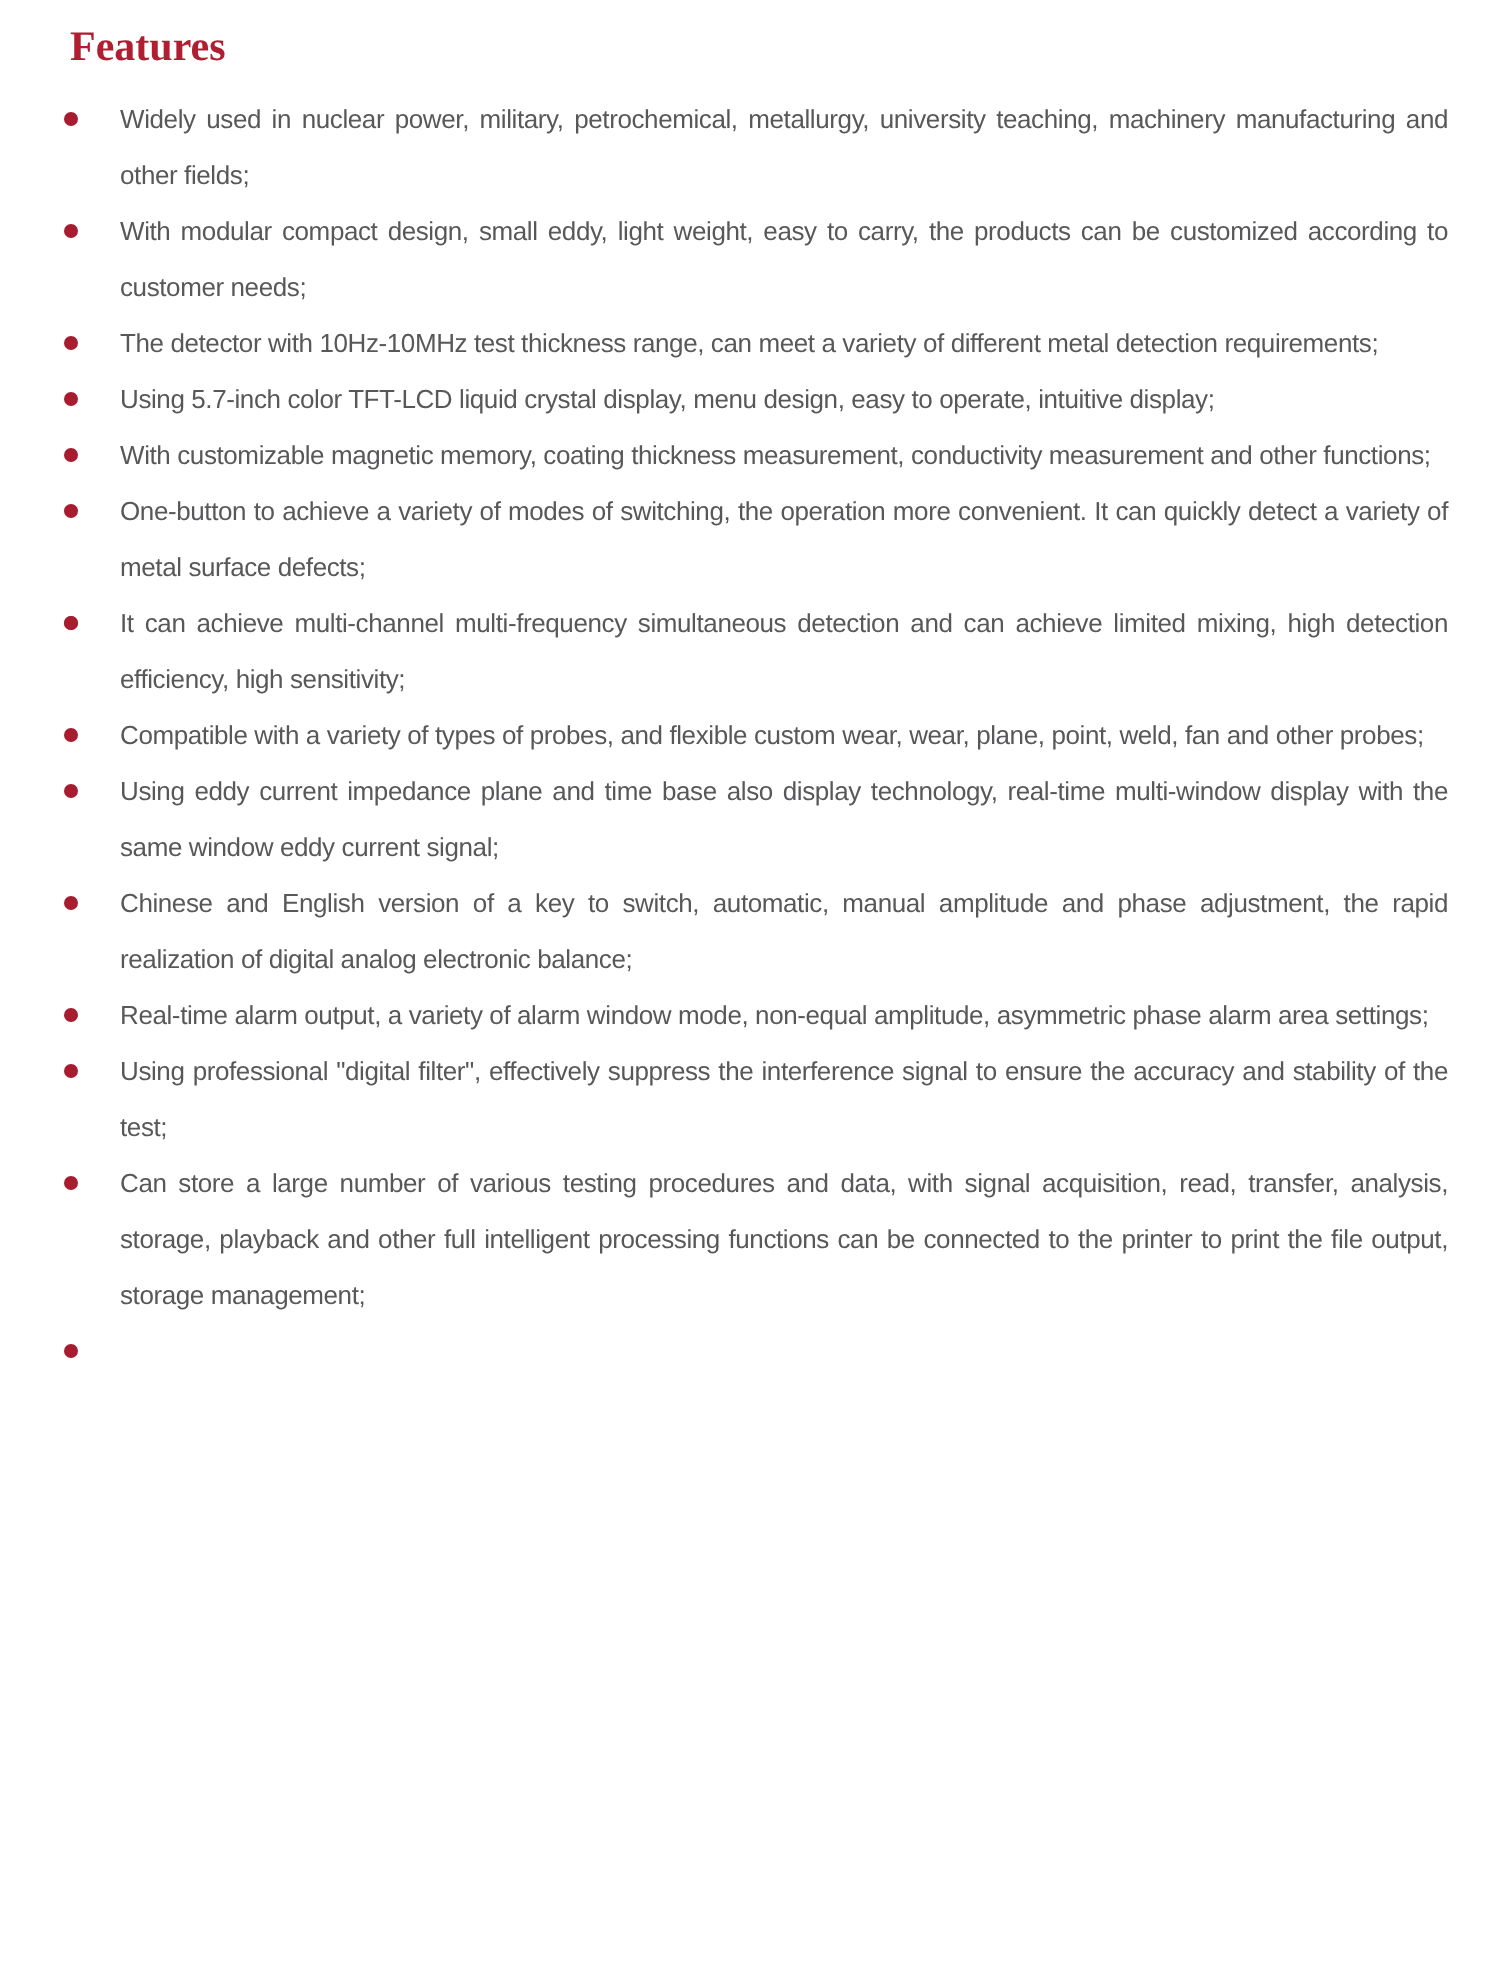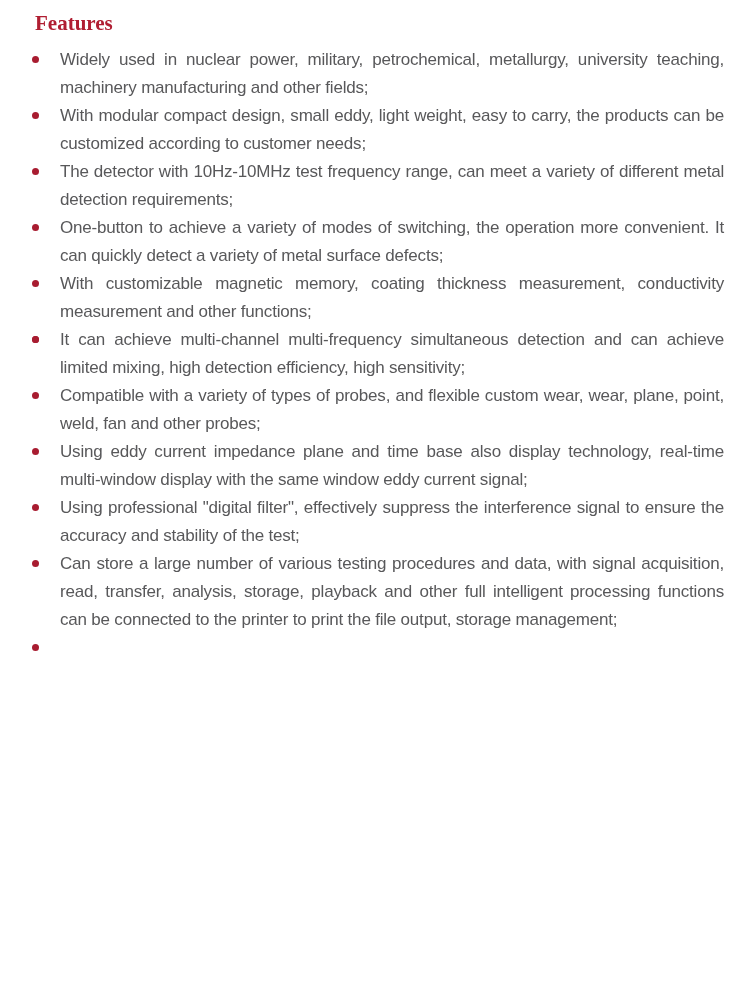--- a/index.html
+++ b/index.html
@@ -26,21 +26,21 @@
     color: var(--heading-color);
   }
   .feature-list {
     list-style: none;
     margin: 0;
     padding: 0 26px 0 60px;
   }
   .feature-item {
     position: relative;
     text-align: justify;
-    font-size: 17px;
+    font-size: 13px;
     line-height: 28px;
     font-weight: 400;
     color: var(--text-color);
     letter-spacing: -0.2px;
   }
   .bullet {
     position: absolute;
     left: -28px;
     top: 10px;
     width: 7px;
@@ -58,47 +58,59 @@
     <li class="feature-item">
       <span class="bullet"></span>
       <span>Widely used in nuclear power, military, petrochemical, metallurgy, university teaching, machinery manufacturing and other fields;</span>
     </li>
     <li class="feature-item">
       <span class="bullet"></span>
       <span>With modular compact design, small eddy, light weight, easy to carry, the products can be customized according to customer needs;</span>
     </li>
     <li class="feature-item">
       <span class="bullet"></span>
-      <span>The detector with 10Hz-10MHz test frequency range, can meet a variety of different metal detection requirements;</span>
+      <span>The detector with 10Hz-10MHz test thickness range, can meet a variety of different metal detection requirements;</span>
+    </li>
+    <li class="feature-item">
+      <span class="bullet"></span>
+      <span>Using 5.7-inch color TFT-LCD liquid crystal display, menu design, easy to operate, intuitive display;</span>
+    </li>
+    <li class="feature-item">
+      <span class="bullet"></span>
+      <span>With customizable magnetic memory, coating thickness measurement, conductivity measurement and other functions;</span>
     </li>
     <li class="feature-item">
       <span class="bullet"></span>
       <span>One-button to achieve a variety of modes of switching, the operation more convenient. It can quickly detect a variety of metal surface defects;</span>
-    </li>
-    <li class="feature-item">
-      <span class="bullet"></span>
-      <span>With customizable magnetic memory, coating thickness measurement, conductivity measurement and other functions;</span>
     </li>
     <li class="feature-item">
       <span class="bullet"></span>
     </li>
     <li class="feature-item">
       <span class="bullet"></span>
       <span>It can achieve multi-channel multi-frequency simultaneous detection and can achieve limited mixing, high detection efficiency, high sensitivity;</span>
     </li>
     <li class="feature-item">
       <span class="bullet"></span>
       <span>Compatible with a variety of types of probes, and flexible custom wear, wear, plane, point, weld, fan and other probes;</span>
     </li>
     <li class="feature-item">
       <span class="bullet"></span>
       <span>Using eddy current impedance plane and time base also display technology, real-time multi-window display with the same window eddy current signal;</span>
     </li>
     <li class="feature-item">
       <span class="bullet"></span>
+      <span>Chinese and English version of a key to switch, automatic, manual amplitude and phase adjustment, the rapid realization of digital analog electronic balance;</span>
+    </li>
+    <li class="feature-item">
+      <span class="bullet"></span>
+      <span>Real-time alarm output, a variety of alarm window mode, non-equal amplitude, asymmetric phase alarm area settings;</span>
+    </li>
+    <li class="feature-item">
+      <span class="bullet"></span>
       <span>Using professional "digital filter", effectively suppress the interference signal to ensure the accuracy and stability of the test;</span>
     </li>
     <li class="feature-item">
       <span class="bullet"></span>
       <span>Can store a large number of various testing procedures and data, with signal acquisition, read, transfer, analysis, storage, playback and other full intelligent processing functions can be connected to the printer to print the file output, storage management;</span>
     </li>
     <li class="feature-item">
       <span class="bullet"></span>
     </li>
   </ul>

